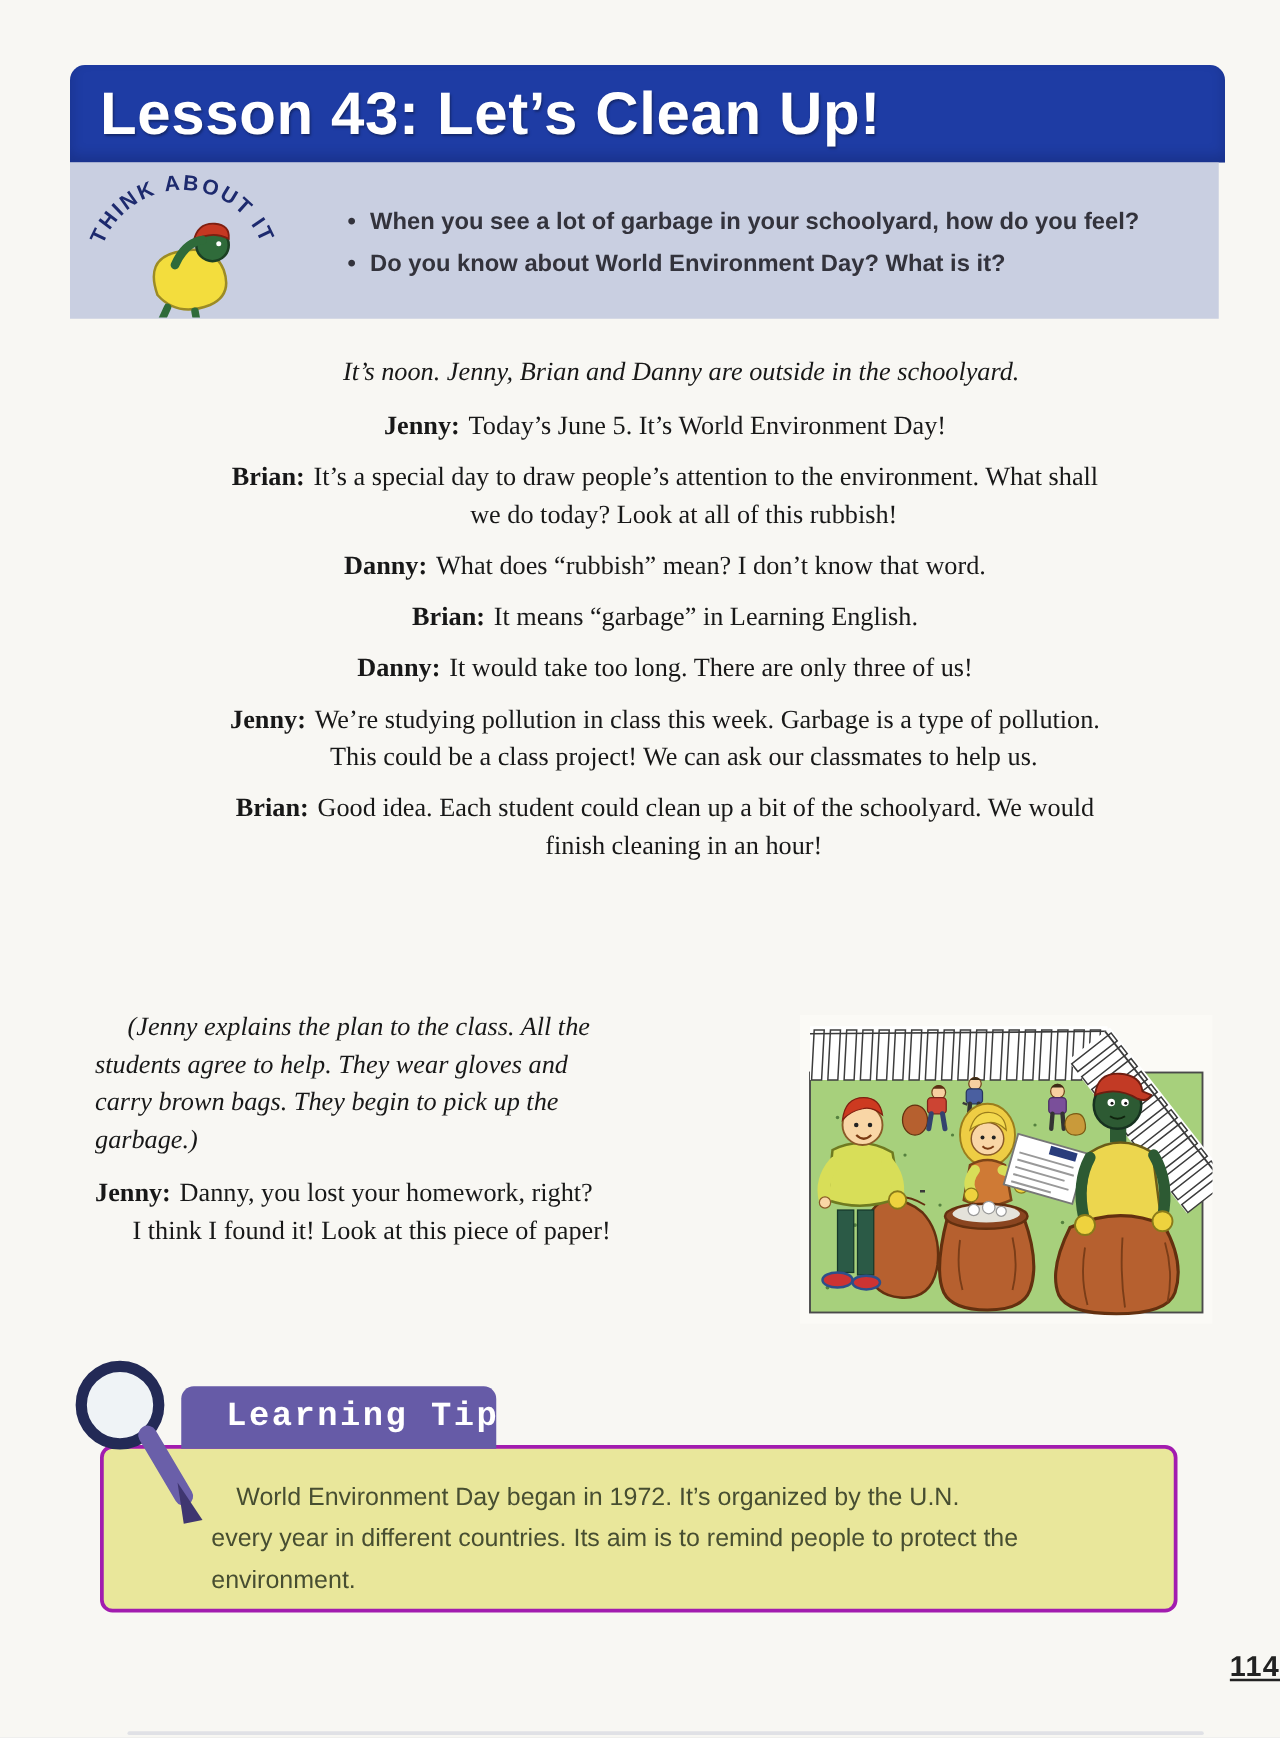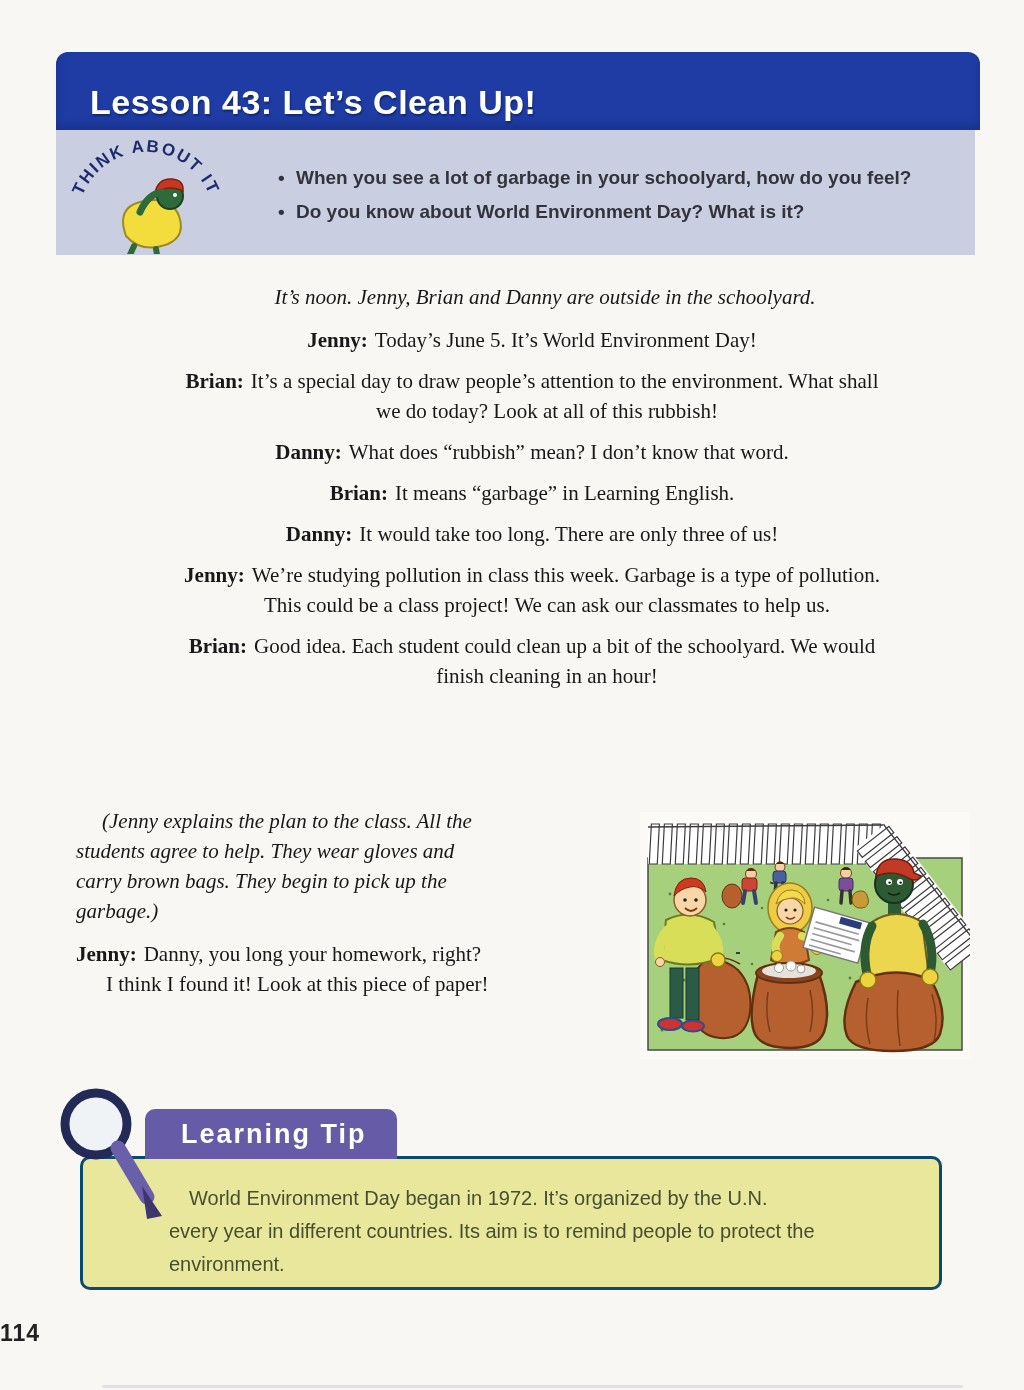--- a/index.html
+++ b/index.html
@@ -8,23 +8,23 @@
     background:#f8f7f3; overflow:hidden;
     font-family:"Liberation Serif", serif;
   }
   
   .banner {
     position:absolute; left:56px; top:52px; width:924px; height:78px;
     background:#1e3ca4; border-radius:12px 12px 0 0;
     box-shadow: inset 0 -5px 10px rgba(0,0,20,0.18);
   }
   .banner h1 {
-    margin:10px; padding-left:24px; line-height:80px; white-space:nowrap;
+    margin:0; padding-left:24px; line-height:80px; white-space:nowrap;
     font-family:"Liberation Sans", sans-serif; font-weight:bold;
-    font-size:34px; color:#ffffff; letter-spacing:0.5px;
+    font-size:48px; color:#ffffff; letter-spacing:0.5px;
     text-shadow:1px 2px 2px rgba(0,0,0,0.35);
   }
   
   .think-panel {
     position:absolute; left:56px; top:130px; width:919px; height:125px;
     background:#c9cfe1;
   }
   .mascot { position:absolute; left:0px; top:4px; width:185px; height:120px; }
   .questions {
     position:absolute; left:222px; top:36px; width:750px;
@@ -50,38 +50,38 @@
     position:absolute; left:640px; top:812px; width:330px; height:247px;
   }
   
   .magnifier { position:absolute; left:52px; top:1080px; width:128px; height:170px; z-index:4; }
   .tip-tab {
     position:absolute; left:145px; top:1109px; width:252px; height:50px;
     background:#665ba7; border-radius:10px 10px 0 0; z-index:2;
   }
   .tip-tab span {
     display:block; padding-left:36px; line-height:50px;
-    font-family:Liberation Sans, sans-serif; font-weight:bold;
+    font-family:Liberation Mono, monospace; font-weight:bold;
     font-size:27px; color:#ffffff; letter-spacing:2px; white-space:nowrap;
   }
   .tip-box {
     position:absolute; left:80px; top:1156px; width:862px; height:134px;
     box-sizing:border-box; background:#e9e79b;
-    border:3px solid #0c4a6e; border-radius:10px; z-index:1;
+    border:3px solid #a21caf; border-radius:10px; z-index:1;
   }
   .tip-text {
     margin:23px 30px 0 86px; text-indent:20px; white-space:pre-wrap;
     font-family:"Liberation Sans", sans-serif; font-size:20px;
     line-height:33px; color:#474e31;
   }
   
   .pagenum {
-    position:absolute; left:0; right:0; top:1320px; text-align:left;
+    position:absolute; left:0; right:0; top:1320px; text-align:right;
     font-family:"Liberation Sans", sans-serif; font-weight:bold;
-    font-size:23px; color:#222; letter-spacing:1px;
+    font-size:23px; color:#222; letter-spacing:1px;text-decoration:underline;
   }
   .scan-edge {
     position:absolute; bottom:2px; left:10%; width:84%; height:3px;
     background:#ccd0da; opacity:0.55; border-radius:2px;
   }
 </style>
 </head>
 <body>
 
 <div class="page">
@@ -131,21 +131,21 @@
 This could be a class project! We can ask our classmates to help us.</span></p>
     <p class="dline"><span class="spk">Brian:</span><span>Good idea. Each student could clean up a bit of the schoolyard. We would
 finish cleaning in an hour!</span></p>
   </div>
 
   <div class="lower-left">
     <p class="stage">(Jenny explains the plan to the class. All the
 students agree to help. They wear gloves and
 carry brown bags. They begin to pick up the
 garbage.)</p>
-    <p class="dline"><span class="spk">Jenny:</span><span>Danny, you long your homework, right?
+    <p class="dline"><span class="spk">Jenny:</span><span>Danny, you lost your homework, right?
 I think I found it! Look at this piece of paper!</span></p>
   </div>
 
   <svg class="pic" viewBox="0 0 330 247">
     <rect width="330" height="247" fill="#fbfaf6"></rect>
 
     <rect x="8" y="46" width="314" height="192" fill="#a7d07c" stroke="#4a4a4a" stroke-width="1.5"></rect>
     <g fill="#55813f">
       <circle cx="30" cy="82" r="1.4"></circle>
         <circle cx="60" cy="128" r="1.4"></circle>

